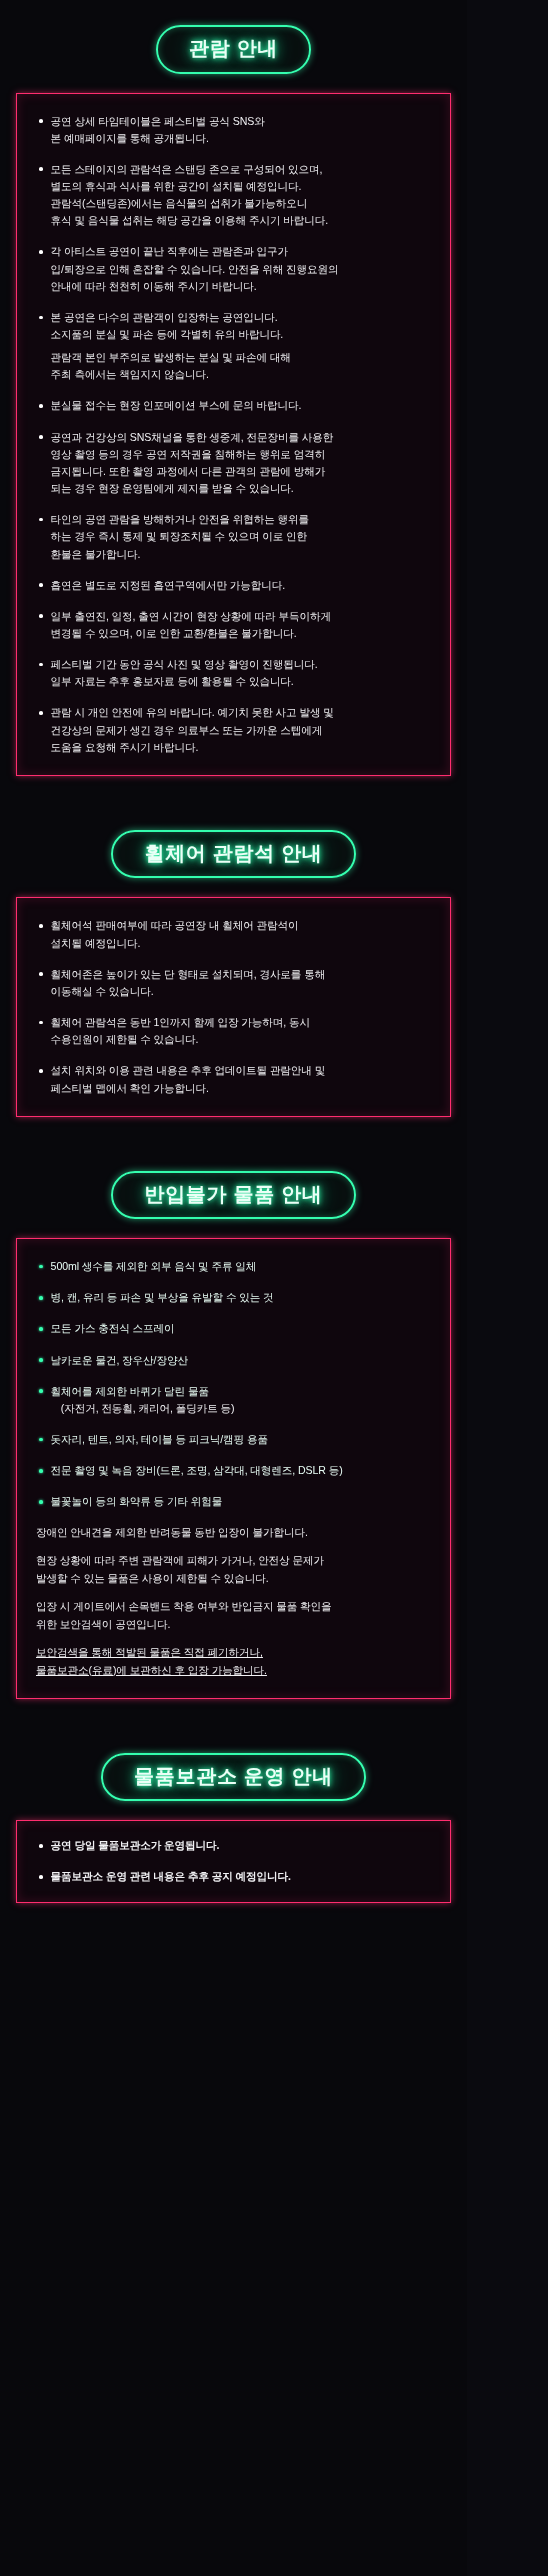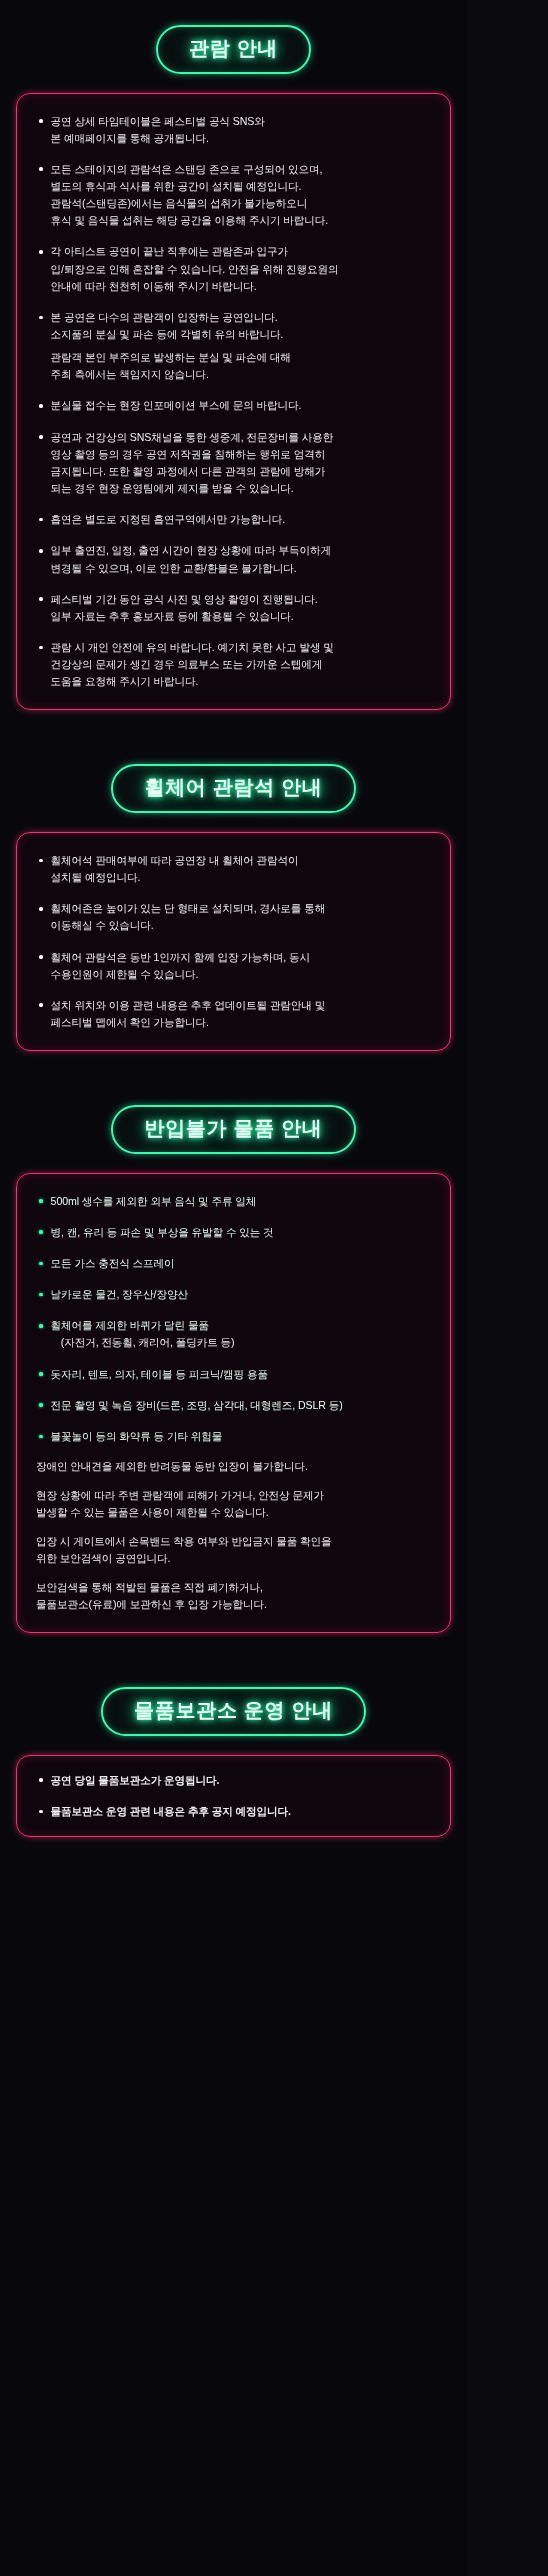--- a/index.html
+++ b/index.html
@@ -41,21 +41,21 @@
     letter-spacing: 0.7px;
     color: #eafff6;
     text-shadow: 0 0 5.1px #35ffb0, 0 0 11.7px #16d08c, 0 0 19px #0f9c68;
     white-space: nowrap;
   }
 
   
   .card {
     margin: 0 16px;
     border: 1.5px solid #ff2d6f;
-    border-radius: 14px;
+    border-radius: 0;
     background: rgba(22, 6, 14, 0.55);
     box-shadow: 0 0 6.6px rgba(255,45,111,0.55), inset 0 0 10.2px rgba(255,45,111,0.18);
     padding: 19px 19px 19px 19px;
     box-sizing: border-box;
   }
   .card.tight { padding: 16px 19px; font-weight: bold; }
 
   ul.bullets {
     list-style: none;
     margin: 0;
@@ -88,21 +88,21 @@
     display: block;
     padding-left: 0;
   }
   .plain-para {
     font-size: 10.6px;
     line-height: 1.62;
     color: #f2f2f5;
     margin: 0 0 11.7px 0;
     letter-spacing: -0.1px;
   }
-  .plain-para:last-child { margin-bottom: 0; }
+  .plain-para:last-child { margin-bottom: 0; text-decoration: underline; }
   .gap-sm { height: 5.9px; }
 
   .nested {
     font-size: 10.6px;
     line-height: 1.62;
     color: #f2f2f5;
     padding-left: 10.2px;
     display: block;
   }
 
@@ -146,20 +146,25 @@
       <li>
         <span class="sub">분실물 접수는 현장 인포메이션 부스에 문의 바랍니다.</span>
       </li>
       <li>
         <span class="sub">공연과 건강상의 SNS채널을 통한 생중계, 전문장비를 사용한</span>
         <span class="sub">영상 촬영 등의 경우 공연 저작권을 침해하는 행위로 엄격히</span>
         <span class="sub">금지됩니다. 또한 촬영 과정에서 다른 관객의 관람에 방해가</span>
         <span class="sub">되는 경우 현장 운영팀에게 제지를 받을 수 있습니다.</span>
       </li>
       <li>
+        <span class="sub">타인의 공연 관람을 방해하거나 안전을 위협하는 행위를</span>
+        <span class="sub">하는 경우 즉시 통제 및 퇴장조치될 수 있으며 이로 인한</span>
+        <span class="sub">환불은 불가합니다.</span>
+      </li>
+      <li>
         <span class="sub">흡연은 별도로 지정된 흡연구역에서만 가능합니다.</span>
       </li>
       <li>
         <span class="sub">일부 출연진, 일정, 출연 시간이 현장 상황에 따라 부득이하게</span>
         <span class="sub">변경될 수 있으며, 이로 인한 교환/환불은 불가합니다.</span>
       </li>
       <li>
         <span class="sub">페스티벌 기간 동안 공식 사진 및 영상 촬영이 진행됩니다.</span>
         <span class="sub">일부 자료는 추후 홍보자료 등에 활용될 수 있습니다.</span>
       </li>

